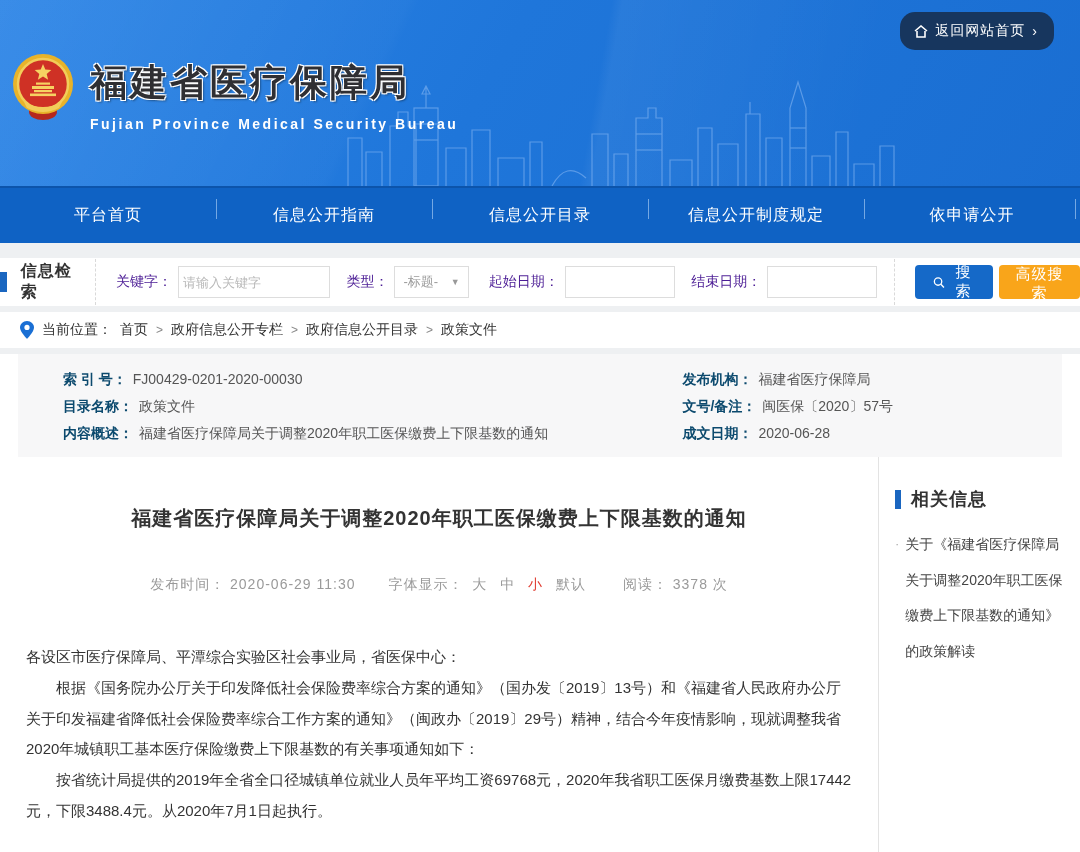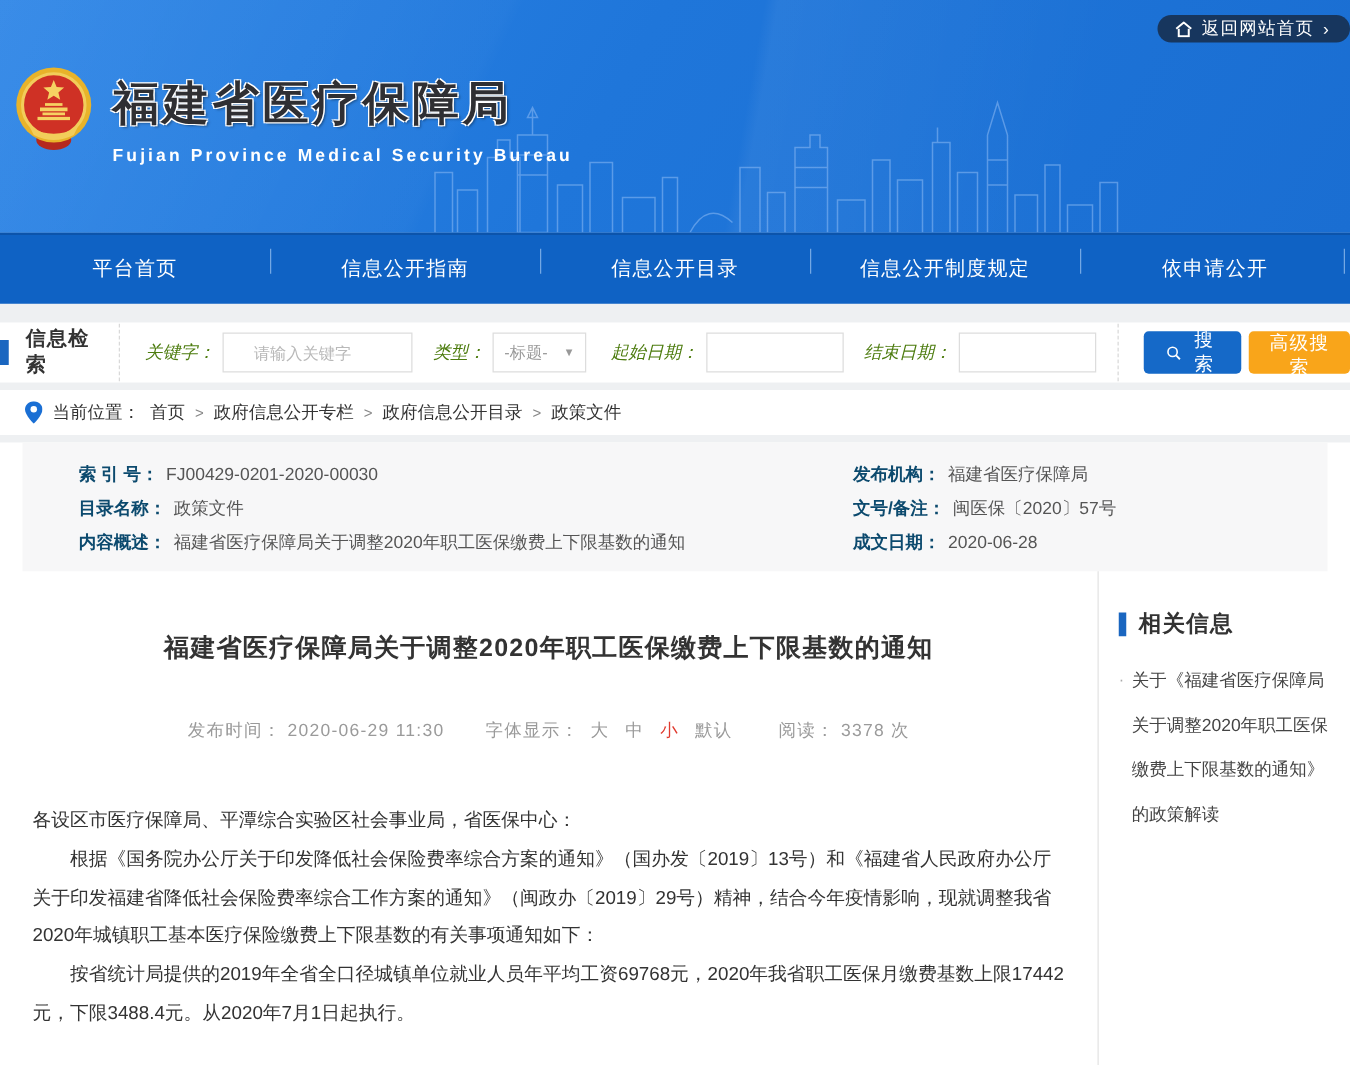--- a/index.html
+++ b/index.html
@@ -5,21 +5,21 @@
   * { margin:0; padding:0; box-sizing:border-box; }
   html,body { width:1080px; height:852px; }
   body { font-family:"Liberation Sans","DejaVu Sans",sans-serif; background:#eef0f2; color:#333; overflow:hidden; }
 
   
   .banner { position:relative; height:186px;
     background:linear-gradient(120deg,#2b84e6 0%,#1f76da 45%,#1a6ed2 100%); overflow:hidden; }
   .banner::before { content:""; position:absolute; inset:0;
     background:linear-gradient(115deg, rgba(255,255,255,0.07) 0%, rgba(255,255,255,0.02) 35%, transparent 36%),
                linear-gradient(100deg, transparent 55%, rgba(255,255,255,0.05) 56%, transparent 80%); }
-  .home-btn { position:absolute; top:12px; right:0; height:22px; padding:0 16px 0 14px;
+  .home-btn { position:absolute; top:12px; right:26px; height:38px; padding:0 16px 0 14px;
     background:#17365e; color:#fff; border:none; border-radius:15px; font-size:14px;
     display:flex; align-items:center; gap:7px; cursor:pointer; letter-spacing:1px; }
   .home-btn svg { display:block; }
   .logo-row { position:absolute; left:10px; top:52px; display:flex; align-items:flex-start; gap:14px; z-index:2; }
   .emblem { width:66px; height:72px; }
   .titles { padding-top:6px; }
   .site-title { font-size:37px; font-weight:bold; color:#2f2f33; letter-spacing:3px;
     text-shadow:-1px -1px 0 #fff,1px -1px 0 #fff,-1px 1px 0 #fff,1px 1px 0 #fff,2px 2px 2px rgba(0,0,0,0.35); }
   .site-sub { margin-top:8px; font-size:14px; font-weight:bold; color:#fff; letter-spacing:2.5px; }
   .skyline { position:absolute; bottom:0; left:330px; opacity:0.55; }
@@ -32,22 +32,22 @@
     width:1px; background:rgba(200,225,255,0.55); }
   .nav-item:last-child::after { content:""; position:absolute; right:4px; top:11px; height:20px;
     width:1px; background:rgba(200,225,255,0.55); }
 
   
   .search-panel { margin-top:15px; background:#fff; height:48px; display:flex; align-items:center;
     font-size:14px; color:#333; }
   .blue-tag { width:8px; height:20px; background:#1a66c0; margin-right:14px; }
   .search-label { font-weight:bold; font-size:16px; margin-right:18px; letter-spacing:1px; }
   .dot-sep { width:0; height:46px; border-left:1px dashed #d9d9d9; margin-right:20px; }
-  .fld-label { color:#4d7c0f; margin-right:6px; white-space:nowrap;font-style:italic; }
-  .txt-input { width:152px; height:32px; border:1px solid #ddd; padding:0 24px; font-size:13px;
+  .fld-label { color:#4c1d95; margin-right:6px; white-space:nowrap; }
+  .txt-input { width:152px; height:32px; border:1px solid #ddd; padding:0 4px; font-size:13px;
     color:#ef4444; outline:none; font-family:inherit; }
   .txt-input::placeholder { color:#b9b9b9; }
   .date-input { width:110px; }
   .select-box { width:86px; height:32px; border:1px solid #ddd; display:flex; align-items:center;
     justify-content:space-between; padding:0 8px; color:#9a9a9a; font-size:13px; cursor:pointer; margin-right:20px; }
   .caret { font-size:9px; color:#999; }
   .gap20 { width:20px; }
   .btn-search { height:34px; padding:0 18px; background:#1569c8; color:#fff; border:none; border-radius:4px;
     font-size:15px; display:flex; align-items:center; gap:6px; cursor:pointer; margin-right:6px; }
   .btn-adv { height:34px; padding:0 14px; background:#f9a51a; color:#fff; border:none; border-radius:4px;

